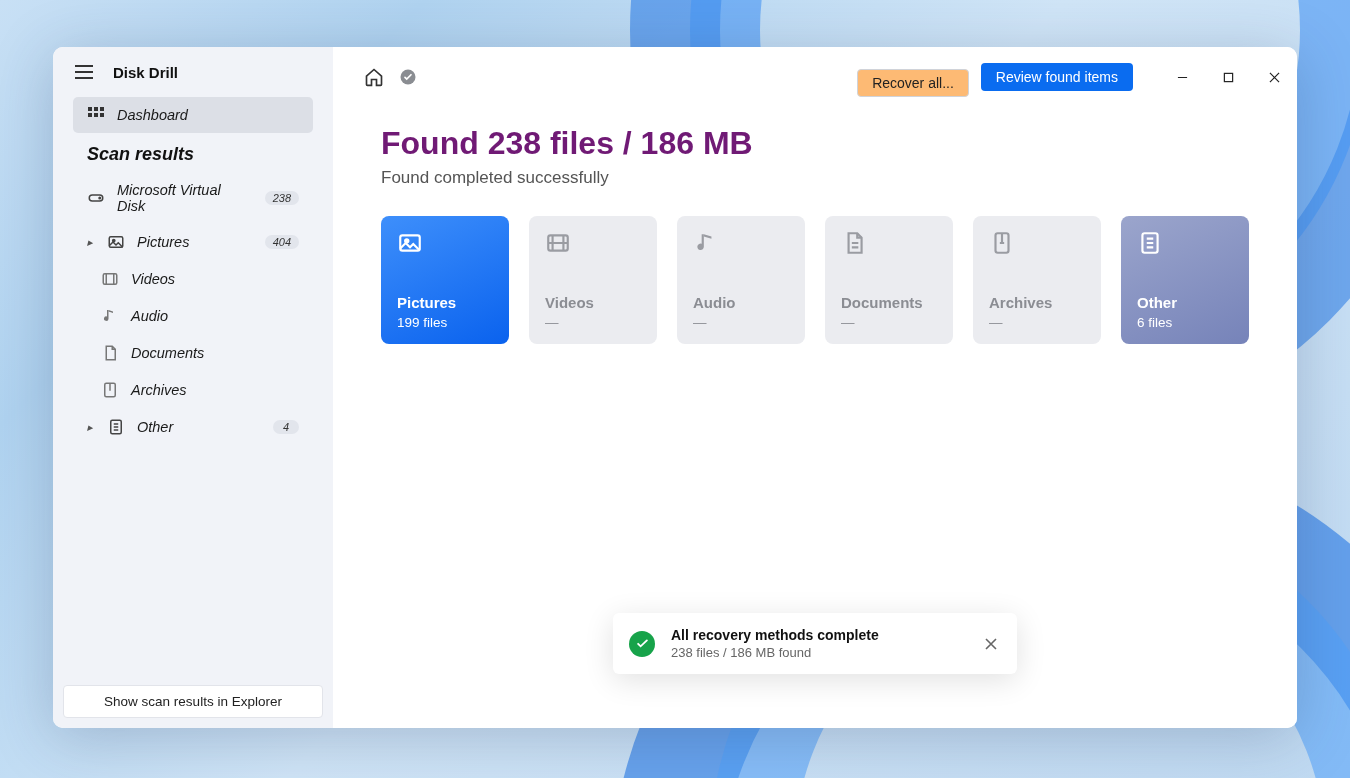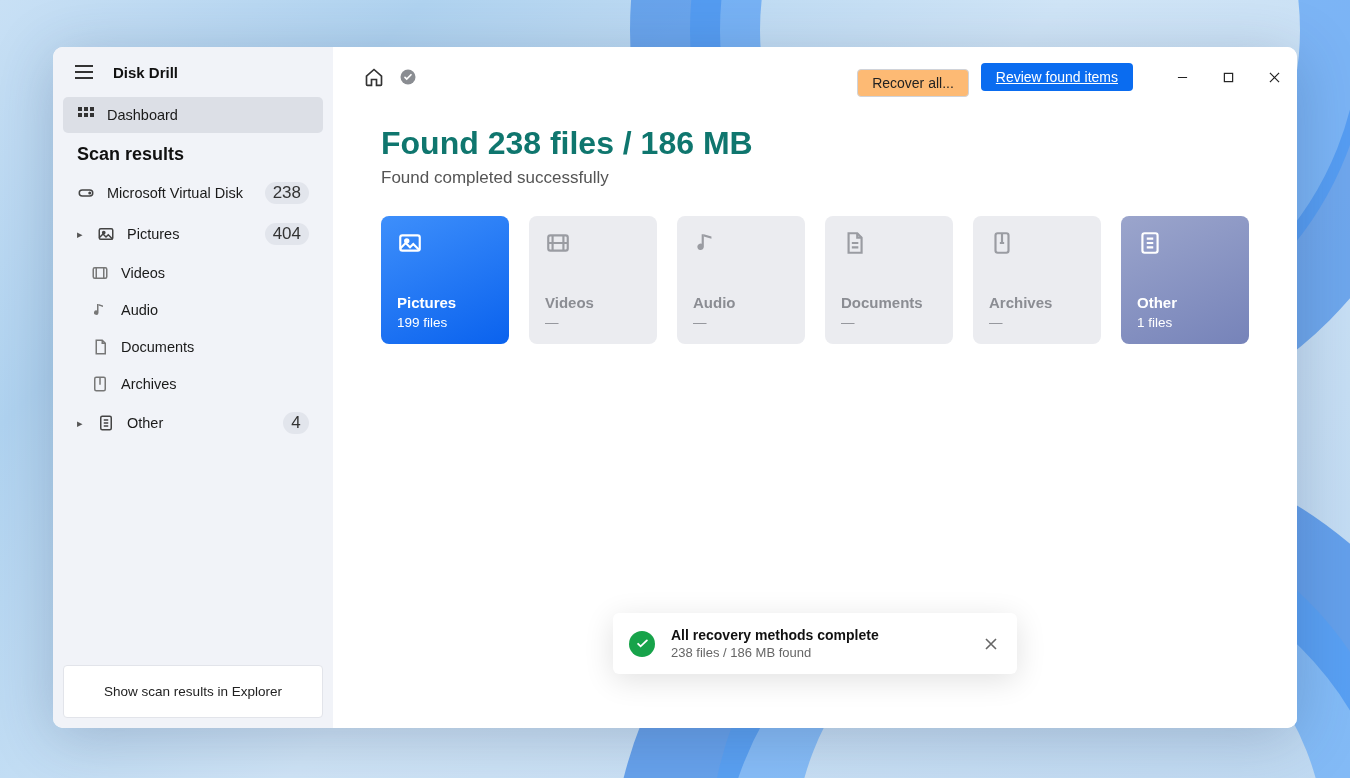--- a/index.html
+++ b/index.html
@@ -40,60 +40,60 @@
 }
 .sidebar-top {
   display: flex;
   align-items: center;
   gap: 16px;
   padding: 14px 18px;
 }
 .hamburger { display:flex; flex-direction:column; gap:4px; cursor:pointer; padding:4px;}
 .hamburger span { display:block; width:18px; height:2px; background:#333;}
 .app-title { font-size:15px; font-weight:600; color:#111;}
-.nav { flex:1; padding:0 10px;}
+.nav { flex:1; padding:0 20px;font-style:italic;}
 .nav-item {
   display:flex; align-items:center; gap:12px;
   padding:9px 14px; border-radius:5px;
   font-size:14.5px; color:#1a1a1a; cursor:pointer;
   margin-bottom:1px;
 }
 .nav-item.active { background:#dcdfe6; font-weight:500;}
 .nav-item .ico { width:18px; height:18px; flex:0 0 18px; display:flex; align-items:center; justify-content:center; color:#555;}
 .nav-item .label { flex:1;}
 .nav-item .badge {
-  background:#e2e5ec; color:#333; font-size:17px;
+  background:#e2e5ec; color:#333; font-size:11px;
   padding:1px 8px; border-radius:11px; min-width:26px; text-align:center;
 }
 .nav-item .chev { width:14px; color:#555; font-size:11px;}
 .nav-item.child { padding-left:50px;}
 .section-label { font-size:18px; font-weight:600; padding:10px 14px 8px; color:#111;}
 .sidebar-bottom { padding:10px;}
 .explorer-btn {
-  width:100%; padding:18px; background:#fff;
+  width:100%; padding:8px; background:#fff;
   border:1px solid #e2e4ea; border-radius:4px;
   font-size:13.5px; color:#222; cursor:pointer; text-align:center;
 }
 .main { flex:1; display:flex; flex-direction:column; position:relative; background:#fff;}
 .titlebar {
   display:flex; align-items:center; padding:10px 0 10px 30px; gap:12px;
 }
 .tb-icon { width:22px; height:22px; display:flex; align-items:center; justify-content:center; color:#444; cursor:pointer;}
 .tb-spacer { flex:1;}
 .btn {
   padding:5px 14px; border-radius:4px; font-size:14px; cursor:pointer;
   border:1px solid transparent;
 }
 .btn-outline { background:#fdba74; border-color:#d0d3d9; color:#222;margin-top:12px;}
-.btn-primary { background:#0a6cf0; color:#fff;text-decoration:underline;}
+.btn-primary { background:#0a6cf0; color:#fff;}
 .win-controls { display:flex; margin-left:14px;}
 .win-btn { width:46px; height:36px; display:flex; align-items:center; justify-content:center; cursor:pointer;}
 .win-btn svg { width:11px; height:11px; stroke:#222; stroke-width:1.3; fill:none;}
 .content { padding:18px 48px;}
-h1 { font-size:32px; font-weight:600; color:#0f766e; margin-bottom:6px;}
+h1 { font-size:32px; font-weight:600; color:#701a75; margin-bottom:6px;}
 .subtitle { font-size:17px; color:#555; margin-bottom:28px;}
 .cards { display:flex; gap:20px;}
 .card {
   width:128px; height:128px; border-radius:8px;
   background:#ebecf0; padding:14px 16px;
   display:flex; flex-direction:column; cursor:pointer;
   color:#8b8d93;
 }
 .card .card-icon { height:40px; margin-bottom:auto;}
 .card .card-icon svg { width:26px; height:26px;}
@@ -323,21 +323,21 @@
           <div class="card-count">—</div>
         </div>
         <div class="card other">
           <div class="card-icon">
             <svg viewBox="0 0 24 24" fill="none" stroke="#fff" stroke-width="2">
                 <rect x="5" y="3" width="14" height="18" rx="2"></rect>
                 <path d="M9 8h6M9 12h6M9 16h6"></path>
               </svg>
           </div>
           <div class="card-title">Other</div>
-          <div class="card-count">1 files</div>
+          <div class="card-count">6 files</div>
         </div>
       </div>
     </div>
 
     <div class="toast">
       <div class="toast-check">
         <svg viewBox="0 0 24 24" width="15" height="15" fill="none" stroke="#fff" stroke-width="3" stroke-linecap="round">
             <path d="M5 12.5l4 4L19 7"></path>
           </svg>
       </div>

